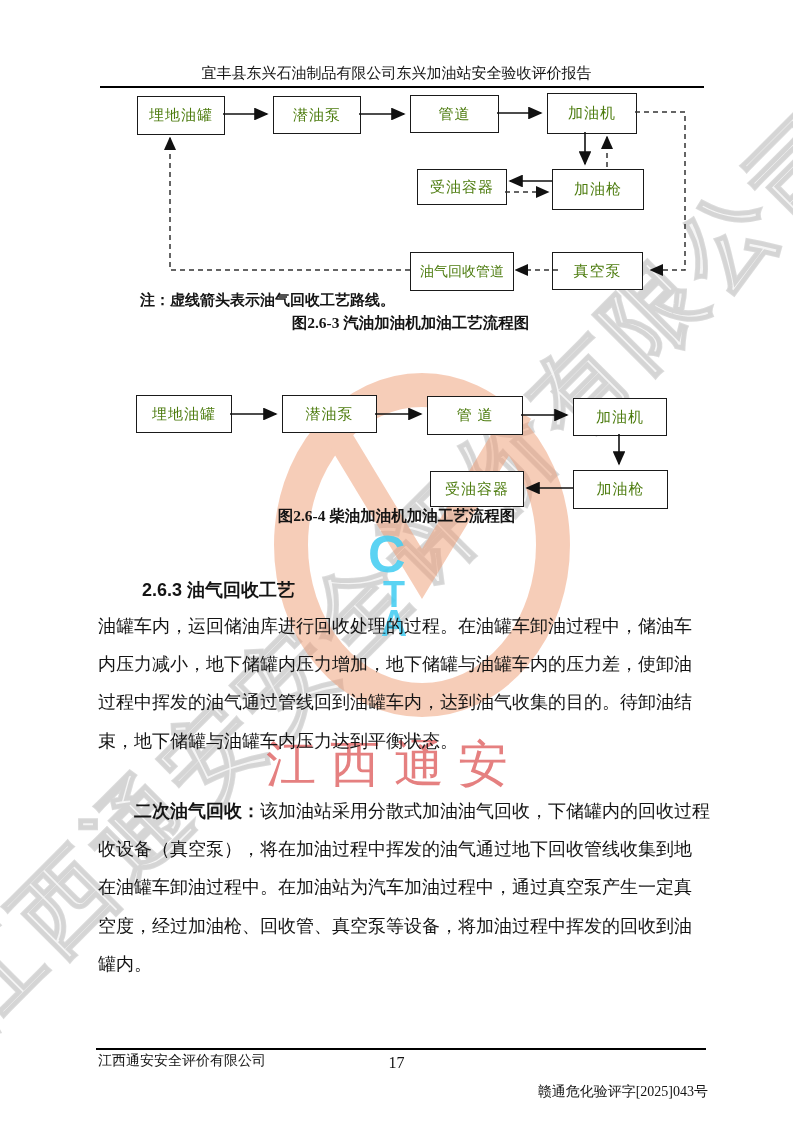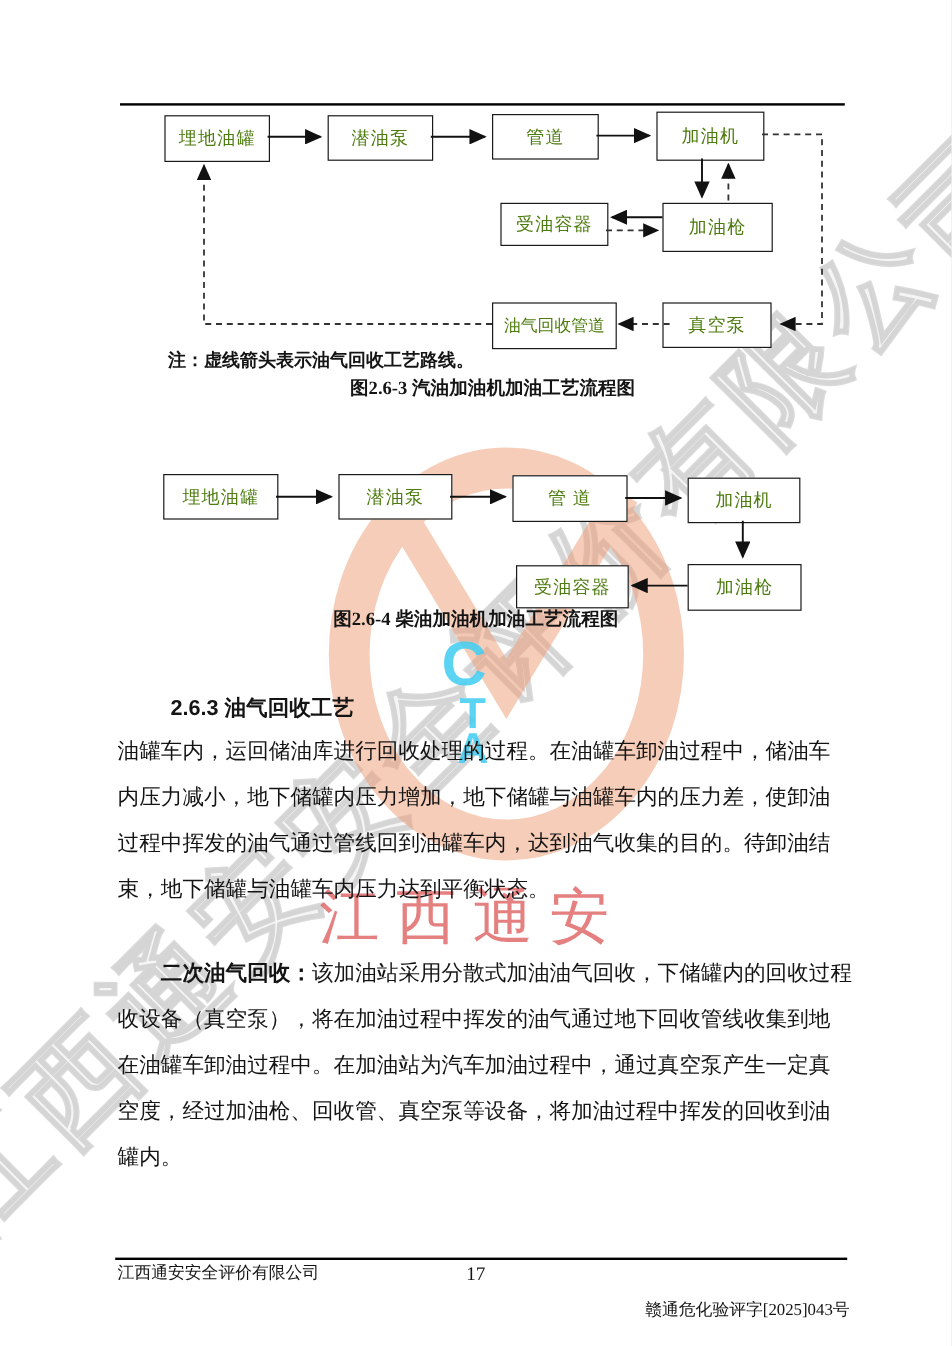--- a/index.html
+++ b/index.html
@@ -59,20 +59,21 @@
   <div class="wm wm-diag">江西通安安全评价有限公司</div>
   <svg class="wm wm-logo" viewBox="0 0 300 350" width="300" height="350">
     <ellipse cx="150" cy="173" rx="131" ry="155" fill="none" stroke="#ef9c74" stroke-width="34"></ellipse>
     <path d="M52,40 L150,202 L248,40" fill="none" stroke="#ef9c74" stroke-width="26"></path>
   </svg>
   <div class="wm wm-cyan wm-c">C</div>
   <div class="wm wm-cyan wm-t">T</div>
   <div class="wm wm-cyan wm-a">A</div>
   <div class="wm wm-red">江西通安</div>
 
+  <div class="header-title">宜丰县东兴石油制品有限公司东兴加油站安全验收评价报告</div>
   <div class="hrule"></div>
 
   <div class="box" style="left:137px;top:96px;width:86px;height:37px;">埋地油罐</div>
   <div class="box" style="left:273px;top:96px;width:86px;height:36px;">潜油泵</div>
   <div class="box" style="left:410px;top:95px;width:87px;height:36px;">管道</div>
   <div class="box" style="left:547px;top:93px;width:88px;height:39px;">加油机</div>
   <div class="box" style="left:417px;top:169px;width:88px;height:34px;">受油容器</div>
   <div class="box" style="left:552px;top:169px;width:90px;height:39px;">加油枪</div>
   <div class="box small-font" style="left:410px;top:252px;width:102px;height:37px;">油气回收管道</div>
   <div class="box" style="left:552px;top:252px;width:89px;height:36px;">真空泵</div>

